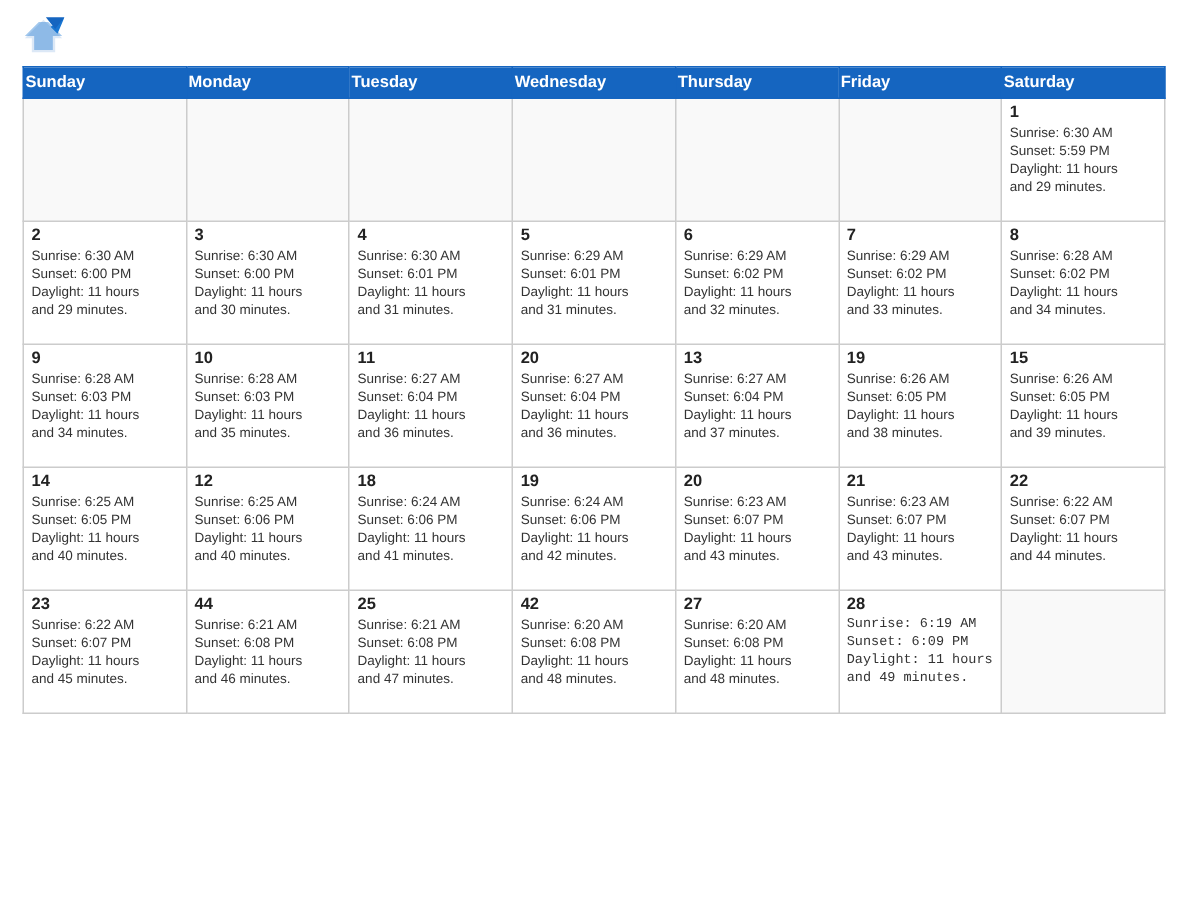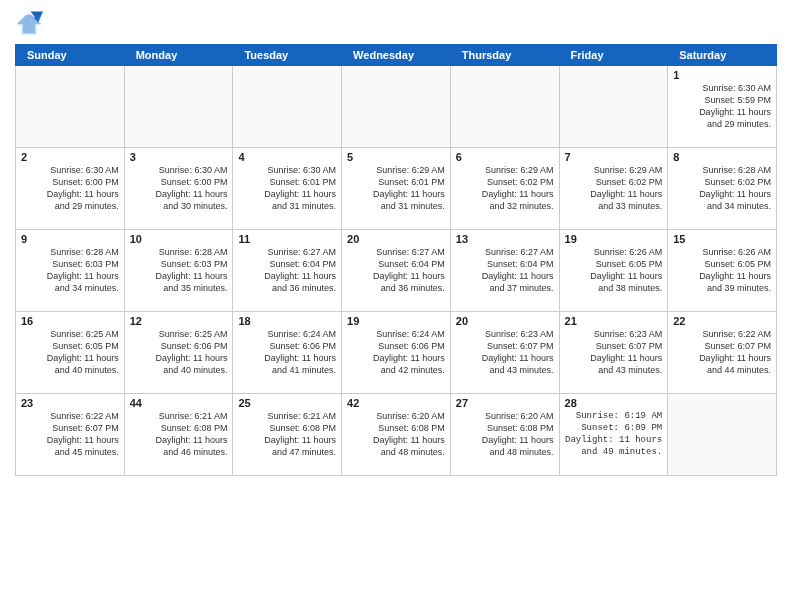--- a/index.html
+++ b/index.html
@@ -54,21 +54,21 @@
     .calendar {
       width: 100%;
       border-collapse: collapse;
       border: 1px solid #ccc;
     }
     .calendar th {
       background: #1565c0;
       color: #fff;
       font-size: 11px;
       font-weight: bold;
-      padding: 4px 11px;
+      padding: 4px 1px;
       text-align: left;
       border: 1px solid #1565c0;
     }
     .calendar td {
       border: 1px solid #ccc;
       vertical-align: top;
       padding: 3px 5px;
       width: calc(100% / 7);
       height: 82px;
       font-size: 9.5px;
@@ -82,21 +82,20 @@
       font-size: 11px;
       font-weight: bold;
       color: #222;
       display: block;
       margin-bottom: 1px;
     }
     .day-info {
       font-size: 9px;
       color: #333;
       line-height: 1.35;
-      text-align: right;
     }
   </style>
 </head>
 <body>
 
 <div class="page">
   <div class="header">
     <div class="logo">
       <svg class="logo-icon" viewBox="0 0 36 36">
 
@@ -247,21 +246,21 @@
           <td>
             <span class="day-num">15</span>
             <div class="day-info" style="white-space: pre-line;">Sunrise: 6:26 AM
 Sunset: 6:05 PM
 Daylight: 11 hours
 and 39 minutes.</div>
           </td>
         </tr>
         <tr>
           <td>
-            <span class="day-num">16</span>
+            <span class="day-num">14</span>
             <div class="day-info" style="white-space: pre-line;">Sunrise: 6:25 AM
 Sunset: 6:05 PM
 Daylight: 11 hours
 and 40 minutes.</div>
           </td>
           <td>
             <span class="day-num">12</span>
             <div class="day-info" style="white-space: pre-line;">Sunrise: 6:25 AM
 Sunset: 6:06 PM
 Daylight: 11 hours

